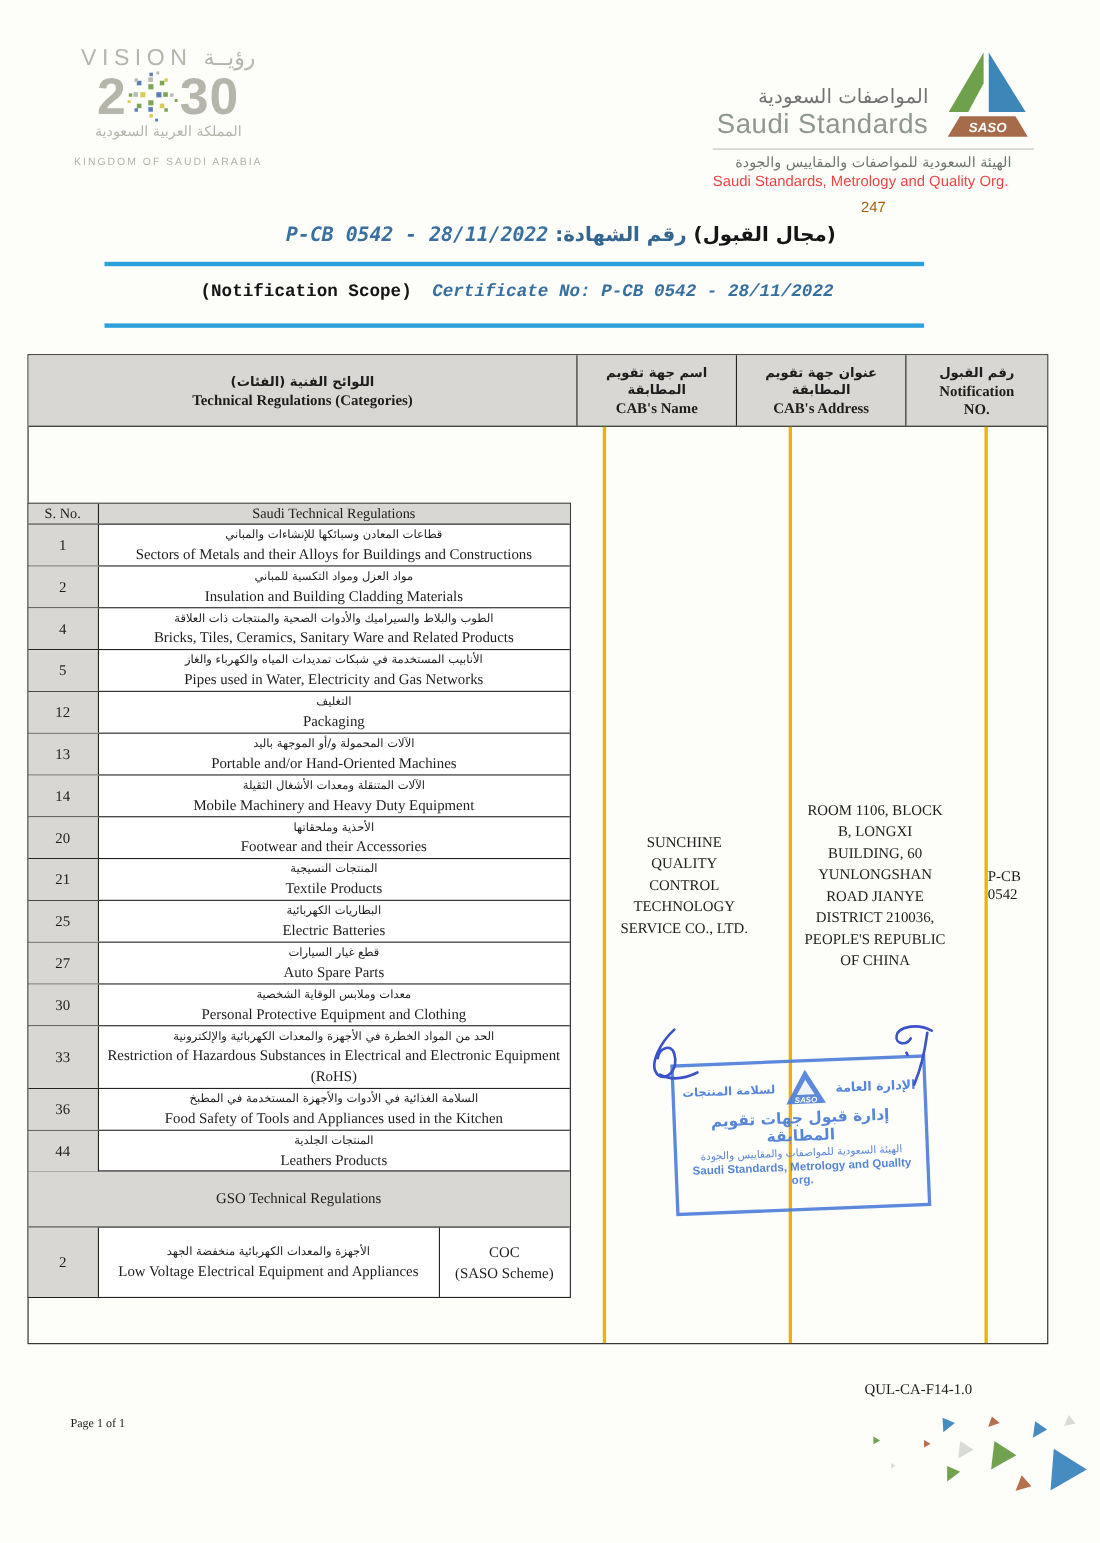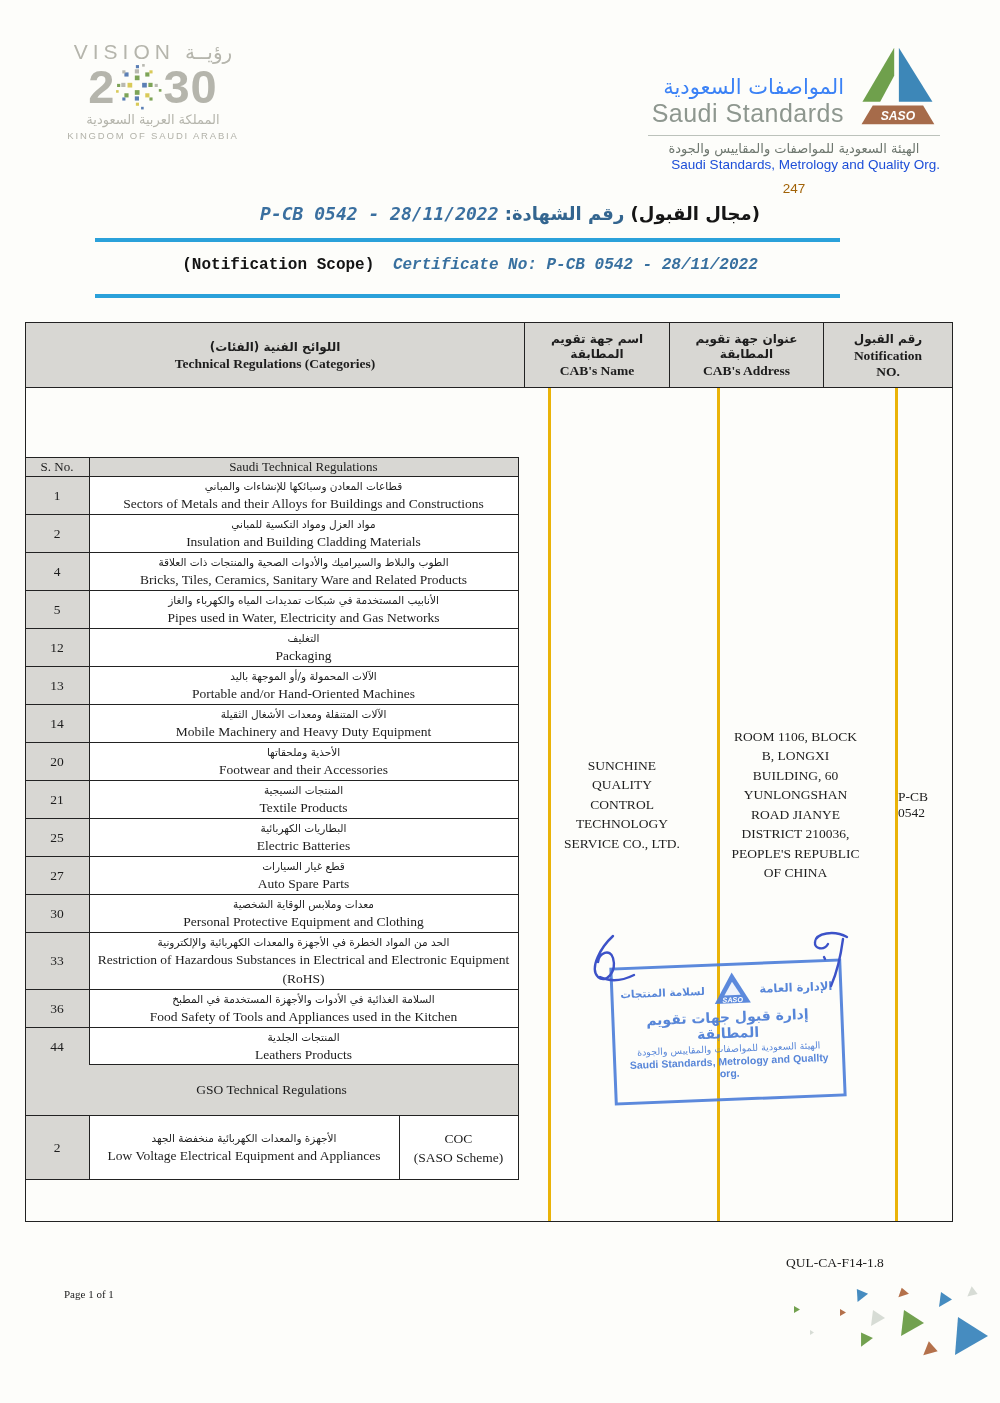--- a/index.html
+++ b/index.html
@@ -12,33 +12,33 @@
 
   
   .vision { position:absolute; left:58px; top:40px; width:190px; color:#b5b5ac; text-align:center;
             font-family:"Liberation Sans","DejaVu Sans",sans-serif; }
   .vision .row1 { display:flex; justify-content:center; align-items:baseline; gap:10px; }
   .vision .row1 .lat { font-size:21px; letter-spacing:5px; font-weight:400; }
   .vision .row1 .arb { font-size:20px; font-family:"DejaVu Sans",sans-serif; }
   .vision .row2 { display:flex; justify-content:center; align-items:center; margin-top:-2px; }
   .vision .row2 .num { font-size:47px; font-weight:800; letter-spacing:1px; line-height:50px; }
   .vision .row3 { font-size:13px; font-family:"DejaVu Sans",sans-serif; margin-top:0px; }
-  .vision .row4 { font-size:9.5px; letter-spacing:1.8px; margin-top:3px; color:#b2b2a9; }
+  .vision .row4 { font-size:9.5px; letter-spacing:1.8px; margin-top:14px; color:#b2b2a9; }
 
   
   .sasoblk { position:absolute; left:648px; top:44px; width:292px;
              font-family:"Liberation Sans","DejaVu Sans",sans-serif; }
   .sasoblk .top { display:flex; align-items:flex-end; gap:10px; }
   .sasoblk .words { flex:1; text-align:right; }
-  .sasoblk .name-ar { font-size:21px; color:#3b82f6; font-family:"DejaVu Sans",sans-serif; }
+  .sasoblk .name-ar { font-size:18px; color:#737373; font-family:"DejaVu Sans",sans-serif; }
   .sasoblk .name-en { font-size:25px; color:#8e978f; letter-spacing:0.5px; margin-top:0px; }
   .sasoblk .divider { border-top:1.5px solid #bcc2bb; margin-top:7px; }
   .sasoblk .org-ar { font-size:13px; color:#6e776f; text-align:center; margin-top:5px;
                      font-family:"DejaVu Sans",sans-serif; }
-  .sasoblk .org-en { font-size:13.5px; color:#1d4ed8; text-align:right; margin-top:1px; }
+  .sasoblk .org-en { font-size:13.5px; color:#ef4444; text-align:left; margin-top:1px; }
   .sasoblk .pagenum { font-size:13.5px; color:#a16207; text-align:center; margin-top:9px; }
 
   
   .title-ar { position:absolute; left:140px; top:203px; width:740px; text-align:center;
               direction:rtl; font-family:"DejaVu Sans",sans-serif; font-size:18px; font-weight:bold; }
   .title-ar .black { color:#151515; }
   .title-ar .blue  { color:#33658f; }
   .title-ar .val   { color:#3a6f9f; font-style:italic; font-family:"DejaVu Sans Mono","Liberation Mono",monospace; }
   .rule { position:absolute; left:95px; width:745px; height:4px; background:#2ba1da; }
   .rule1 { top:238px; } .rule2 { top:294px; }
@@ -368,21 +368,21 @@
     <g stroke="#3c52c8" stroke-width="2.4" fill="none" stroke-linecap="round">
       <path d="M 613 936 C 601 947, 589 968, 598 977 C 606 984, 617 972, 613 958 C 610 948, 599 953, 598 962"></path>
       <path d="M 600 977 C 612 983, 624 980, 634 975"></path>
       <path d="M 847 937 C 834 930, 816 933, 815 942 C 814 949, 824 951, 828 944"></path>
       <path d="M 843 939 C 841 954, 838 970, 831 986"></path>
       <path d="M 824 957 L 825 959"></path>
     </g>
   </svg>
 
   <div class="footer-left">Page 1 of 1</div>
-  <div class="footer-right">QUL-CA-F14-1.8</div>
+  <div class="footer-right">QUL-CA-F14-1.0</div>
 
   <svg class="confetti" width="205" height="120" viewBox="0 0 205 120">
     <g>
       <polygon points="4,24 4,31 10,27.5" fill="#72a14f"></polygon>
       <polygon points="50,27 50,34 56,30.5" fill="#b4714b"></polygon>
       <polygon points="68,6 66,19 78,13" fill="#468cc0" transform="rotate(-12 72 12)"></polygon>
       <polygon points="111,6 109,16 119,11" fill="#b4714b" transform="rotate(8 114 11)"></polygon>
       <polygon points="83,28 81,44 95,36" fill="#d7dcd5"></polygon>
       <polygon points="72,50 70,64 83,57" fill="#72a14f" transform="rotate(-8 76 57)"></polygon>
       <polygon points="114,28 111,54 134,41" fill="#72a14f"></polygon>

